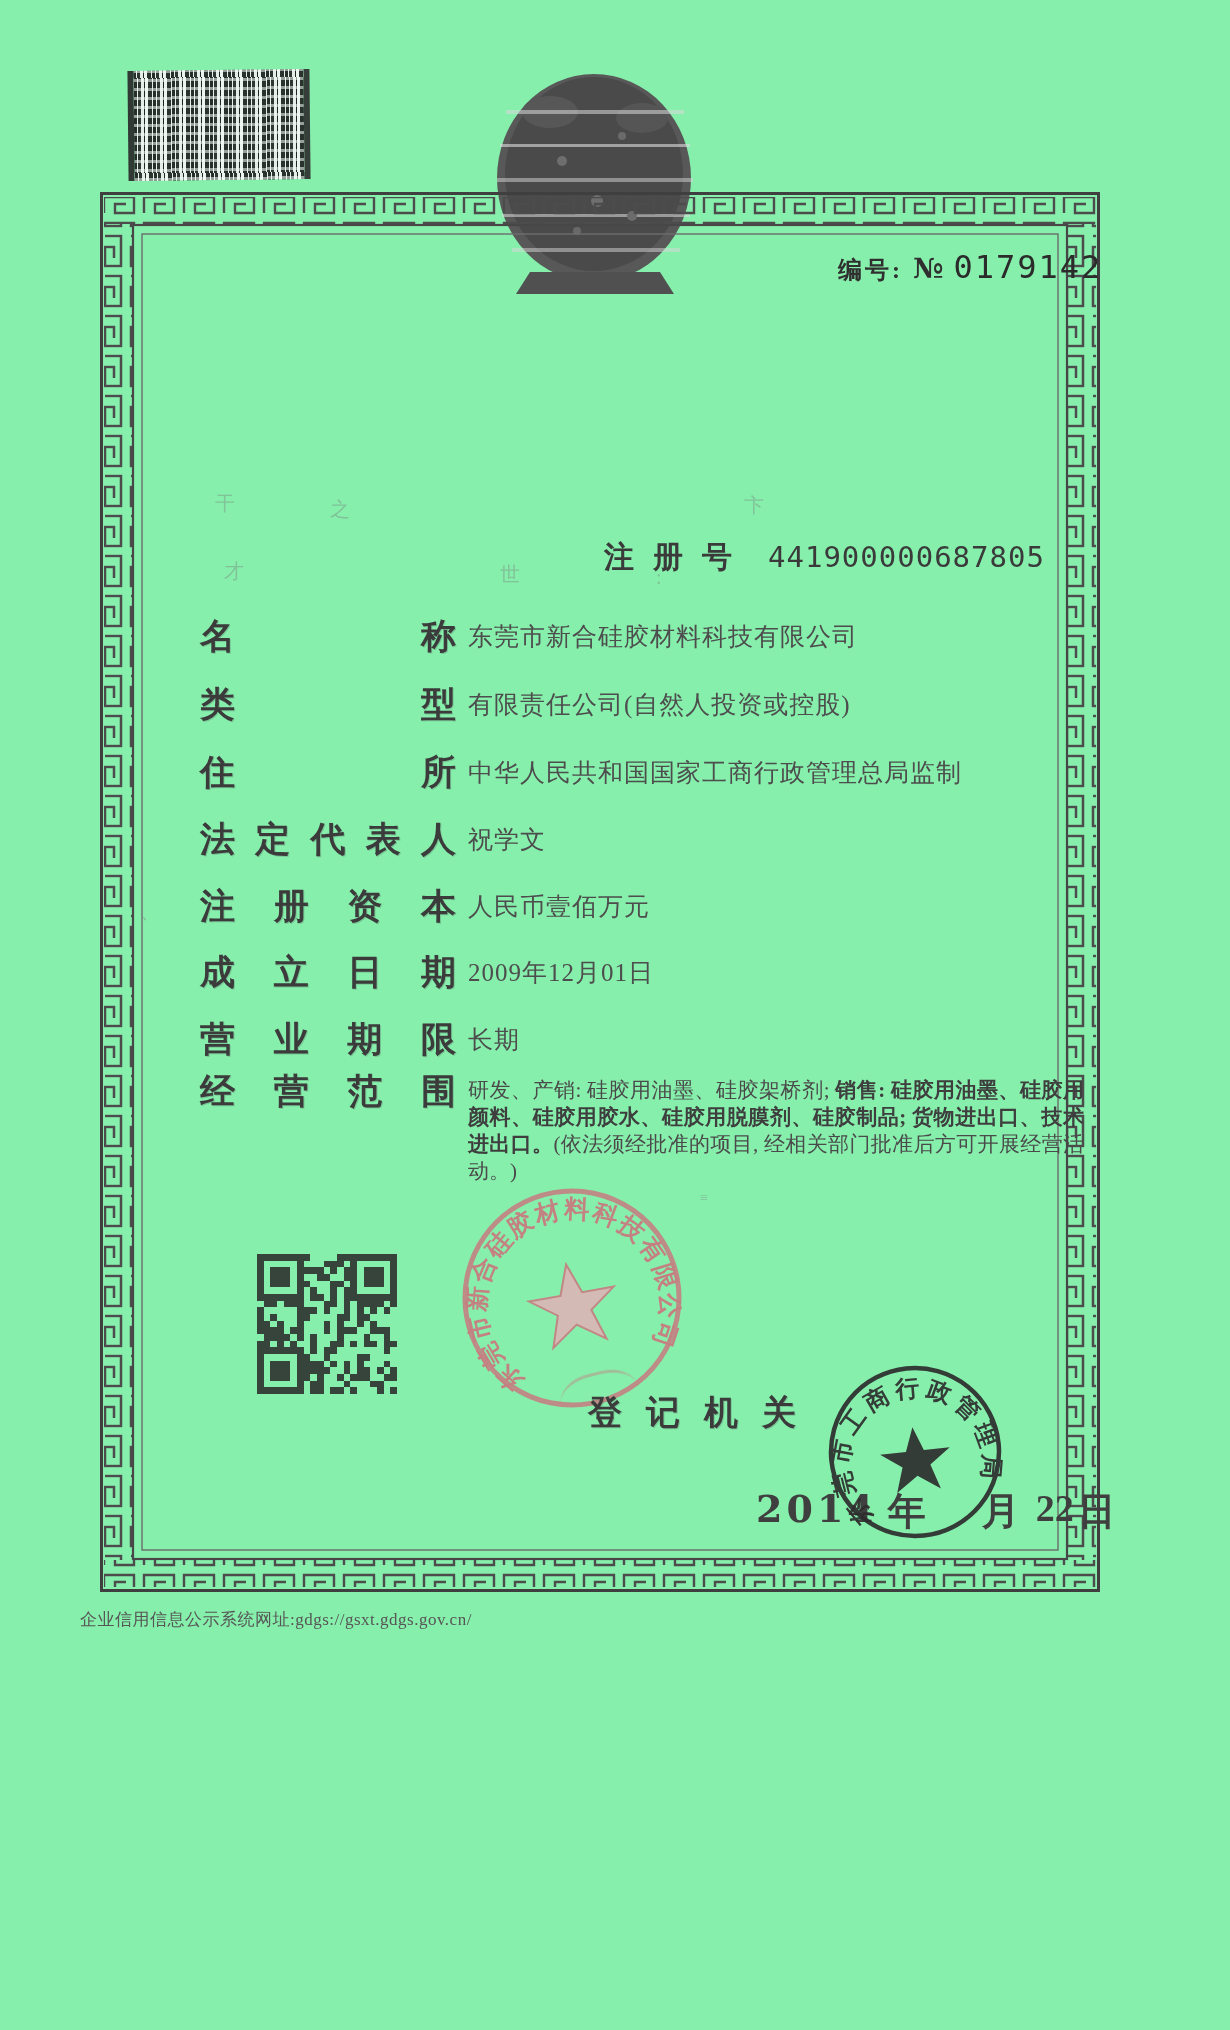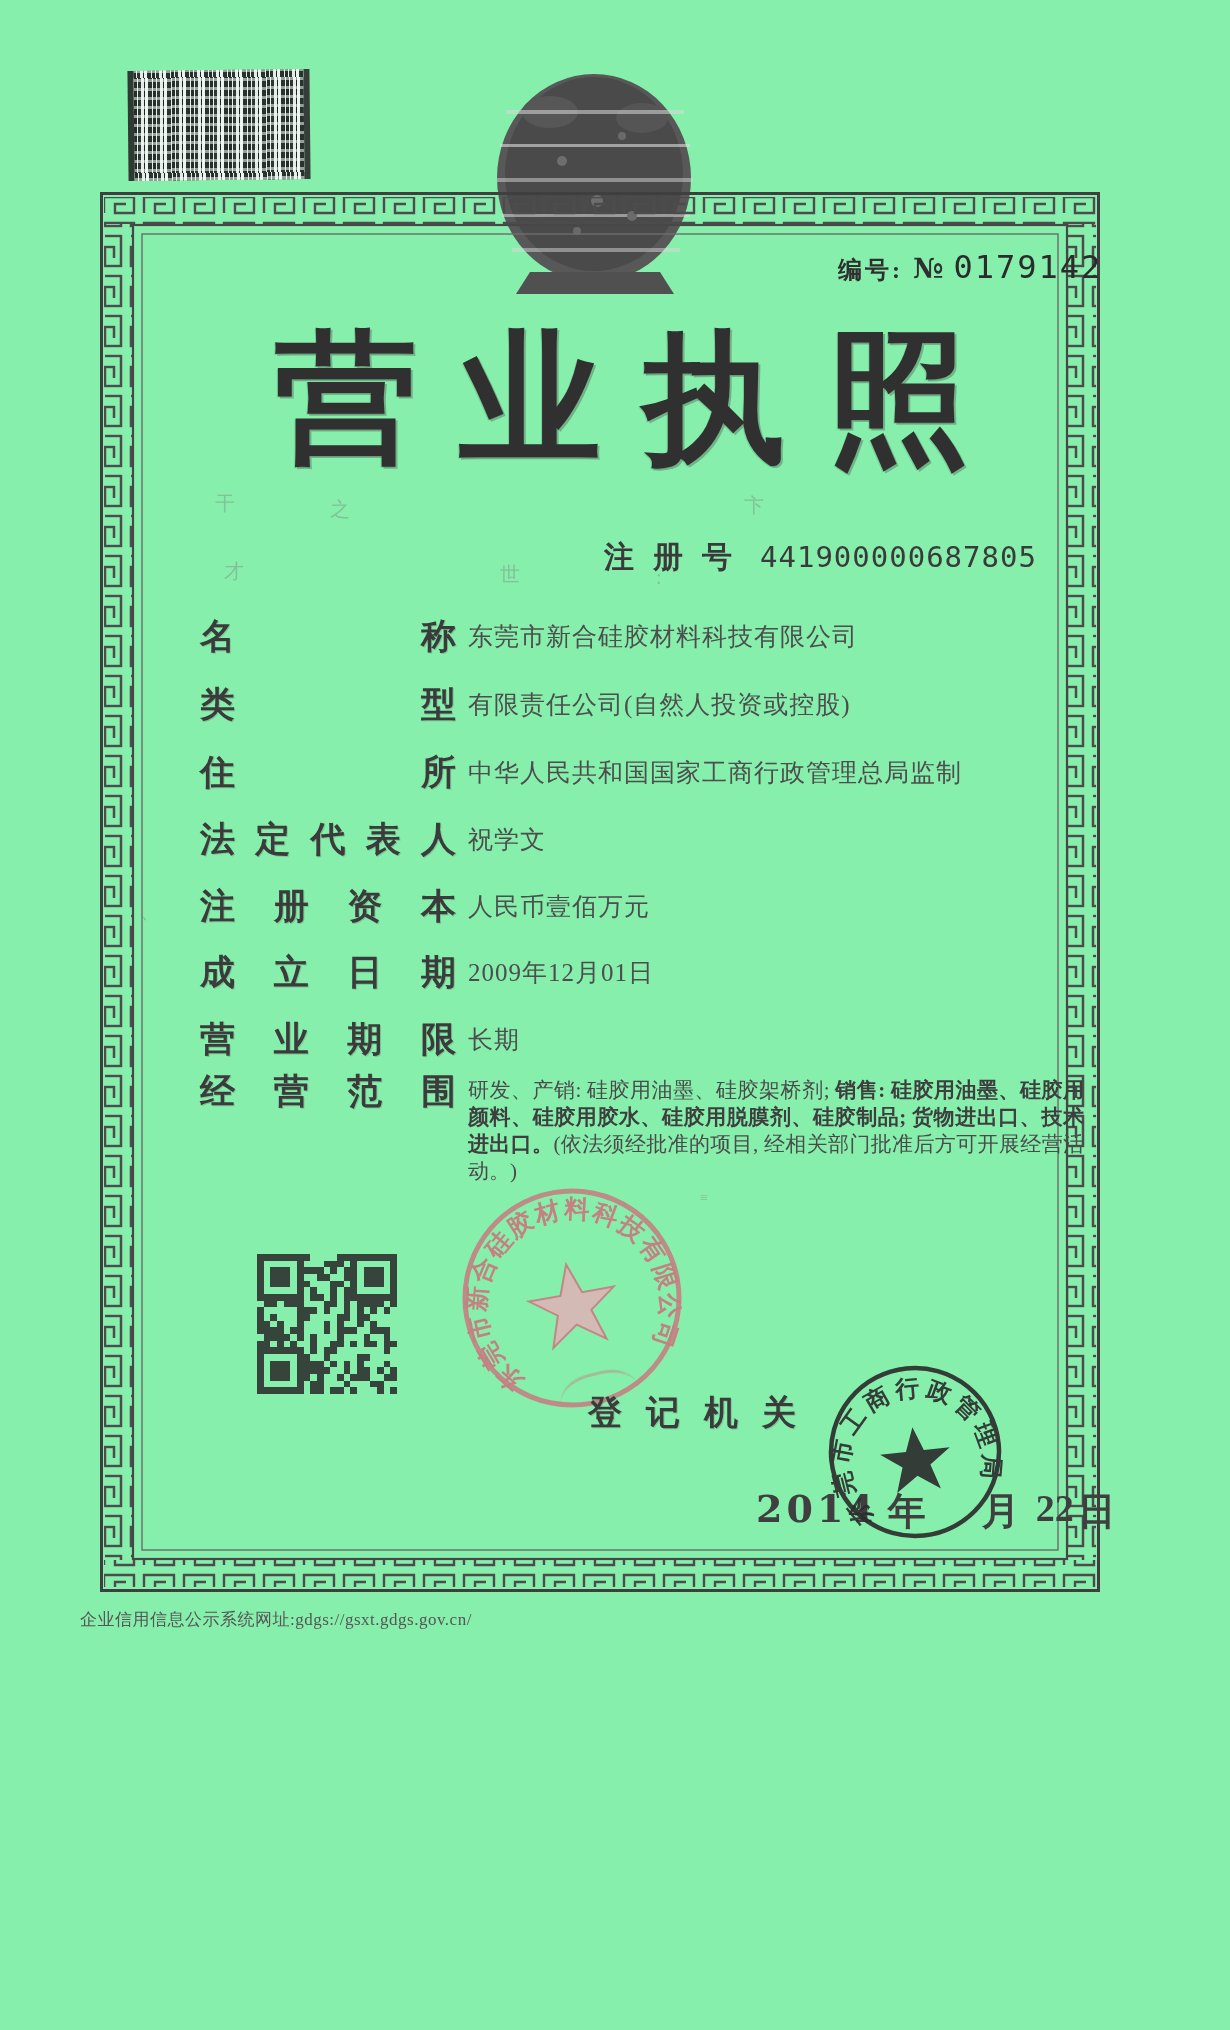--- a/index.html
+++ b/index.html
@@ -42,21 +42,21 @@
     font-size:142px;line-height:1.2;font-weight:900;color:#303030;
     letter-spacing:42px;text-indent:42px;
     font-family:"DejaVu Serif","Liberation Serif",serif;
     text-shadow:2px 2px 0 rgba(70,70,70,.35), -1px 1px 0 rgba(70,70,70,.2);
   }
 
   
   .regline{position:absolute;left:604px;top:537px;display:flex;align-items:baseline;}
   .regline .jlabel{width:128px;font-size:30px;font-weight:600;color:#3a3a3a;}
   .regline .num{
-    margin-left:28px;font-size:29px;letter-spacing:1px;color:#3a3a3a;
+    margin-left:36px;font-size:29px;letter-spacing:1px;color:#3a3a3a;
     font-family:"DejaVu Sans Mono","Liberation Mono",monospace;
   }
 
   
   .row{position:absolute;left:200px;width:900px;}
   .row .jlabel{
     position:absolute;left:0;top:0;width:256px;
     font-size:35px;font-weight:700;color:#3b3b3b;
     font-family:"DejaVu Serif","Liberation Serif",serif;
     text-shadow:1px 1px 0 rgba(80,80,80,.25);
@@ -160,21 +160,20 @@
     <rect x="4" y="32" width="28" height="1336" fill="url(#mv)"></rect>
     <rect x="968" y="32" width="28" height="1336" fill="url(#mv)"></rect>
   </svg>
 
   <div class="serial">
     <span class="lbl">编号:</span>
     <span class="sym">№</span>
     <span class="digits">0179142</span>
   </div>
 
-  <div class="title">营业执照</div>
 
   <div class="regline">
     <span class="jlabel">
         <span>注</span>
         <span>册</span>
         <span>号</span>
       </span>
     <span class="num">441900000687805</span>
   </div>
 

